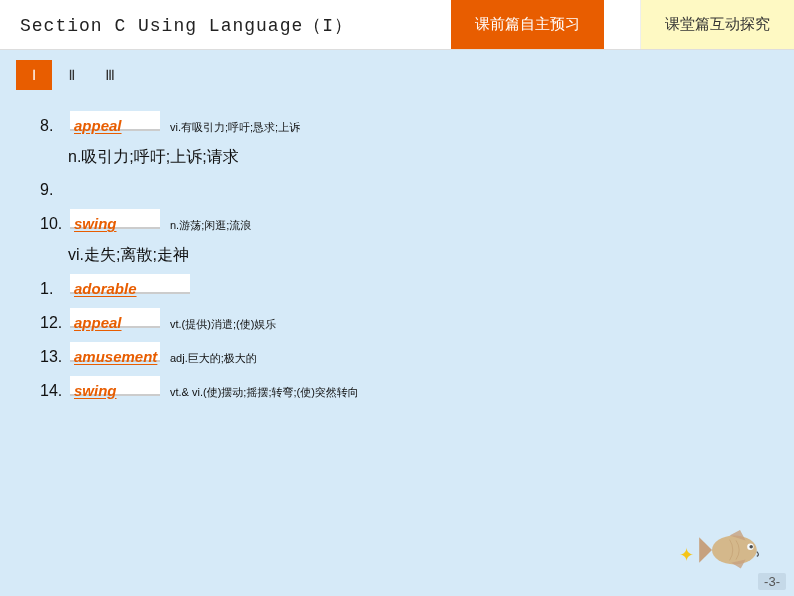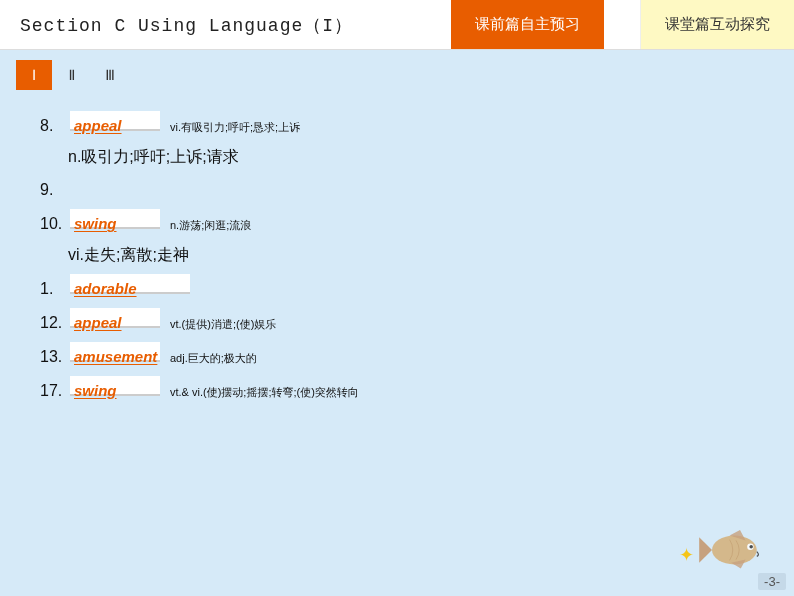--- a/index.html
+++ b/index.html
@@ -266,21 +266,21 @@
       <span class="num">13.</span>
       <span class="blank">
         <span class="blank-word">amusement</span>
       </span>
       <span class="def">adj.巨大的;极大的</span>
     </div>
   </div>
 
   <div class="entry">
     <div class="entry-line">
-      <span class="num">17.</span>
+      <span class="num">14.</span>
       <span class="blank">
         <span class="blank-word">swing</span>
       </span>
       <span class="def">vt.&amp; vi.(使)摆动;摇摆;转弯;(使)突然转向</span>
     </div>
   </div>
 
 </div>
 
 <div class="fish-decoration">

